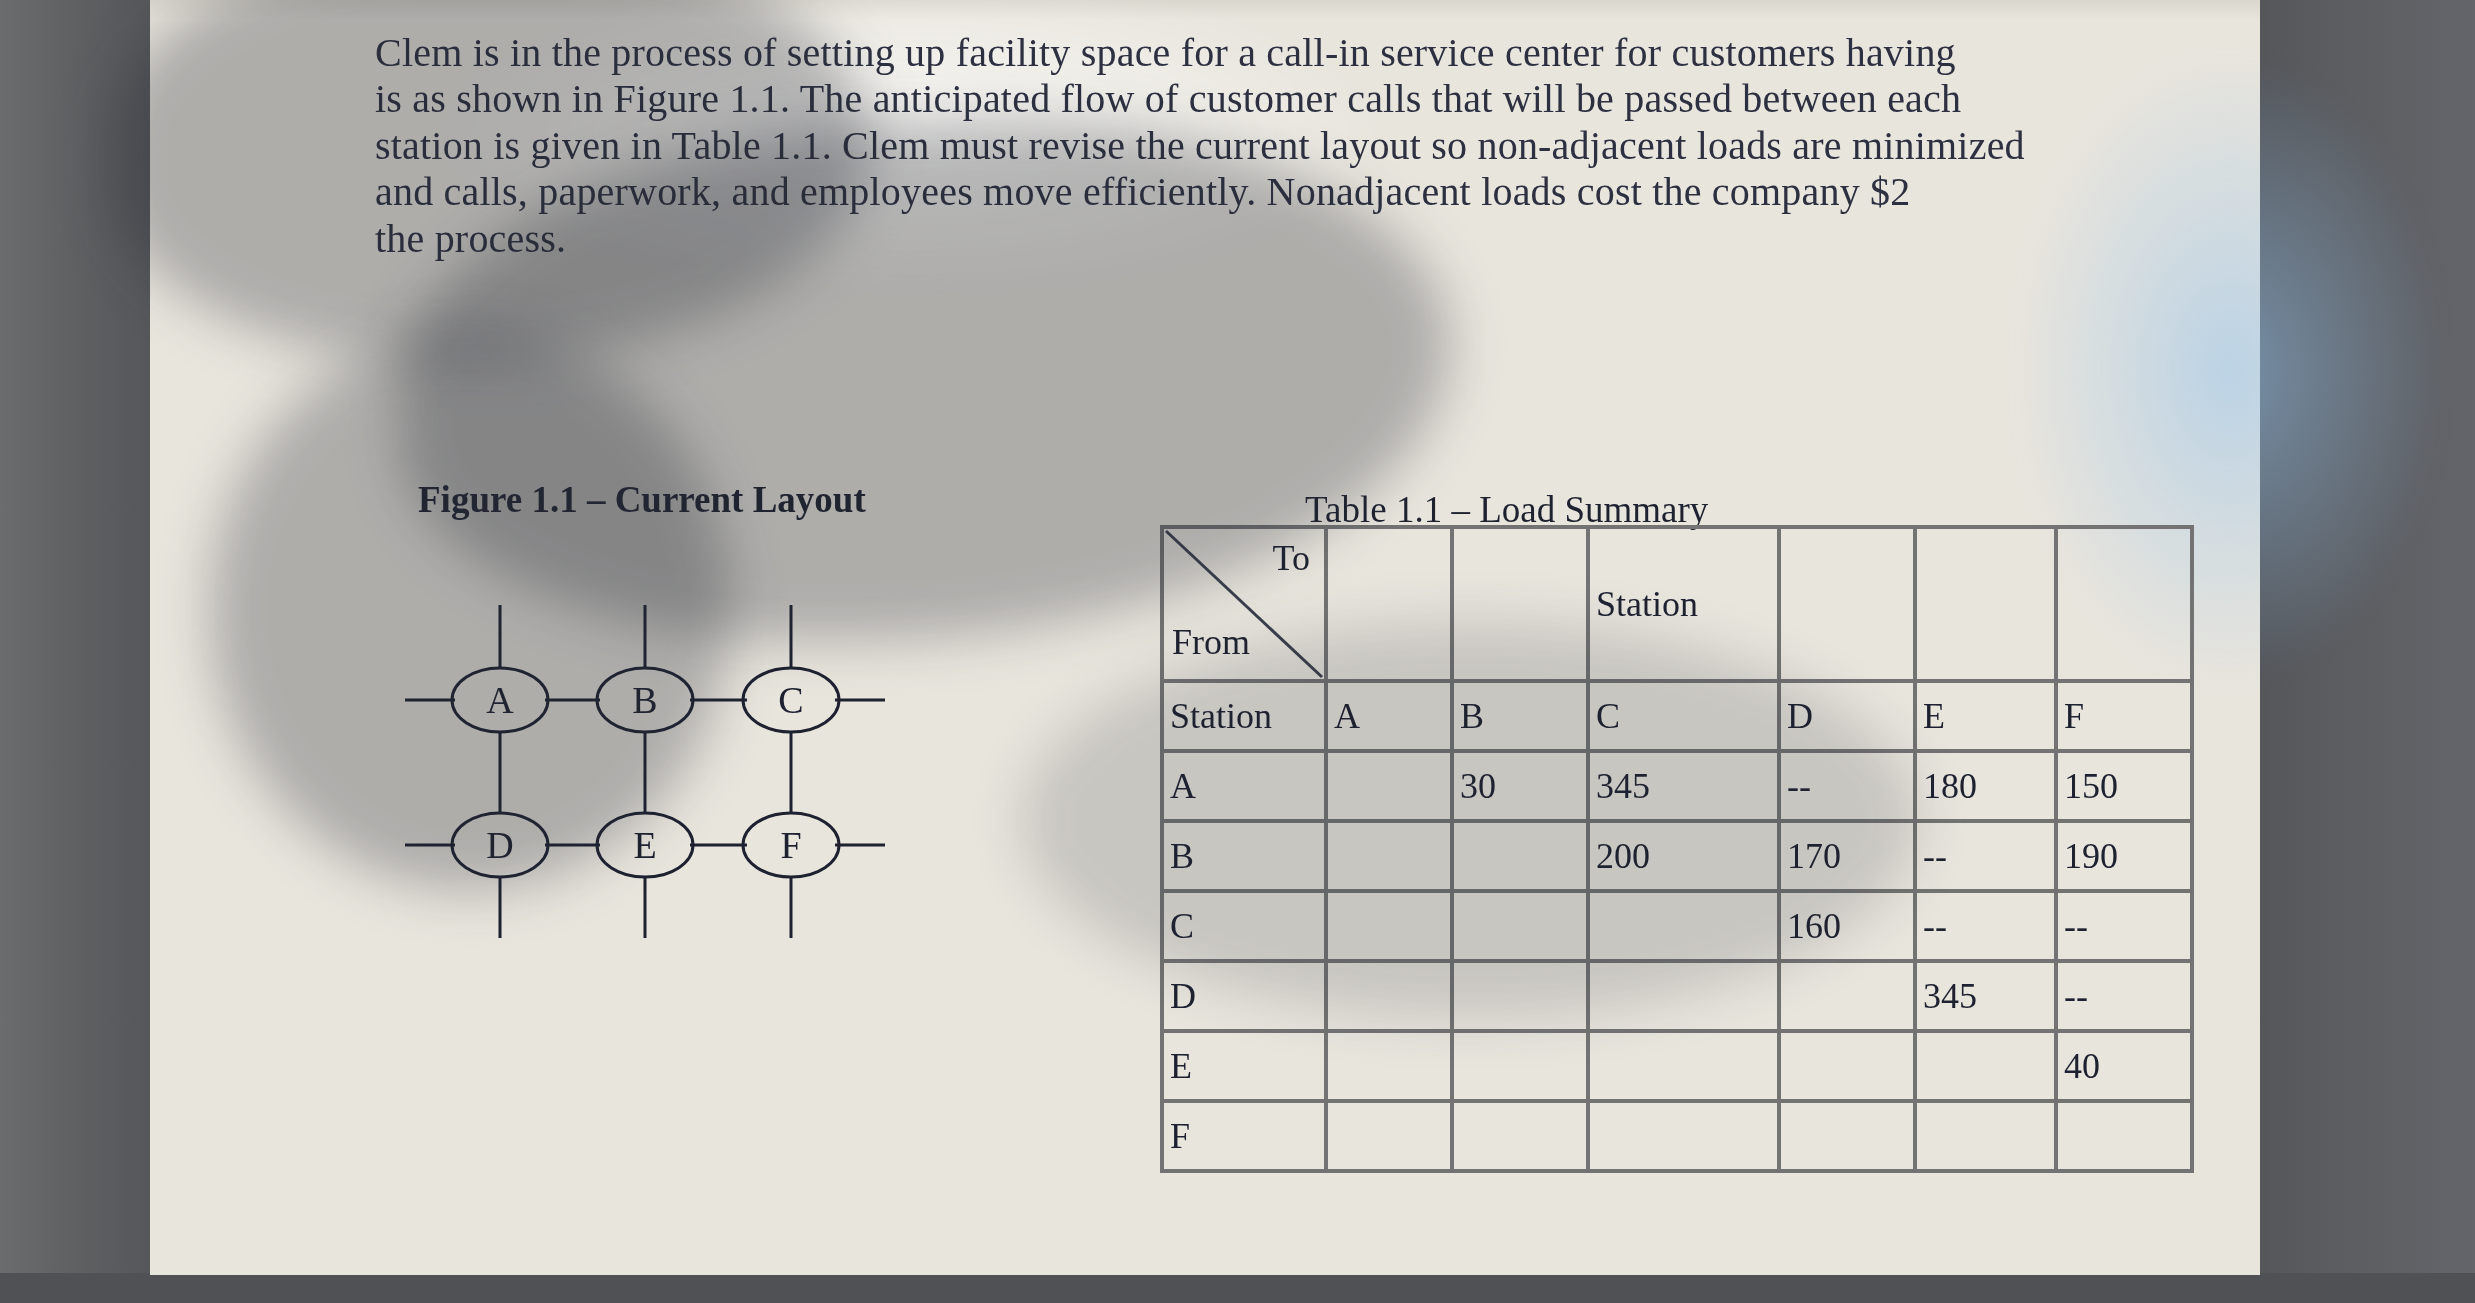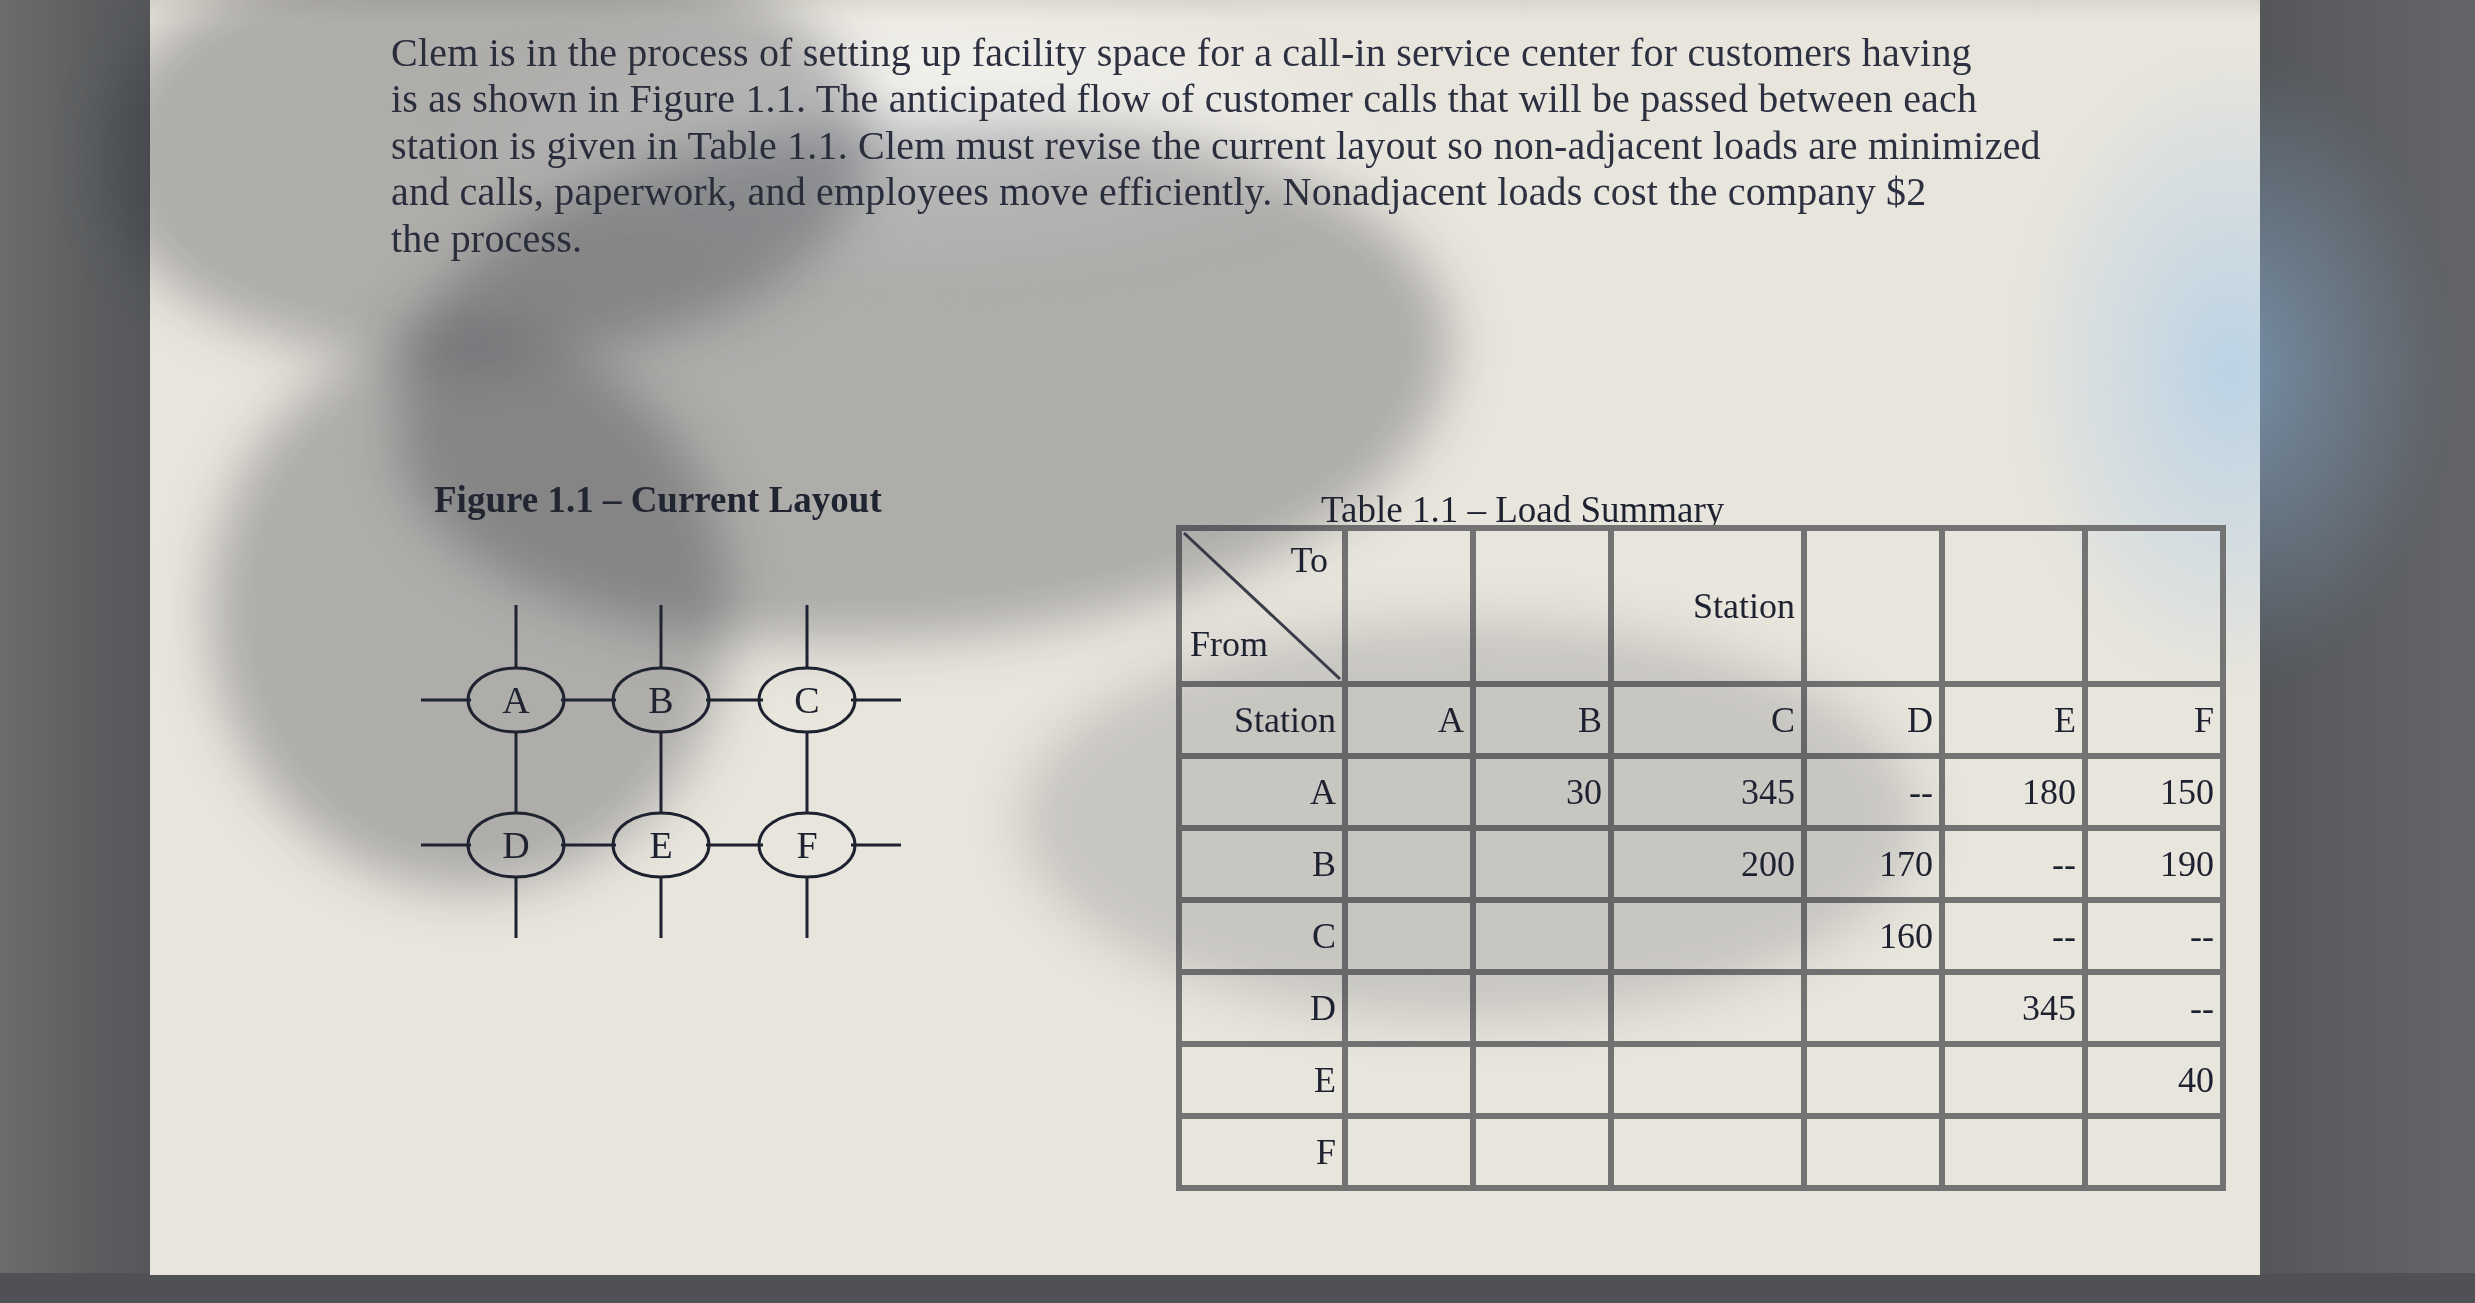--- a/index.html
+++ b/index.html
@@ -70,21 +70,21 @@
     position: absolute;
     left: 1870px; top: 60px; width: 420px; height: 620px;
     background: radial-gradient(ellipse at center, rgba(150,195,235,0.55), rgba(190,210,230,0) 72%);
     filter: blur(10px);
     pointer-events: none;
   }
 
   .content {
     position: absolute;
     left: 0; top: 0;
-    width: 2110px; height: 1275px; margin-left: 16px;
+    width: 2110px; height: 1275px;
   }
 
   
   .para {
     position: absolute;
     left: 225px; top: 30px;
     width: 1620px;
     font-size: 40px;
     line-height: 1.16;
     color: #2c3040;
@@ -116,22 +116,22 @@
   }
 
   
   .tbl {
     position: absolute;
     left: 1010px; top: 525px;
     border-collapse: collapse;
     color: #1d2130;
   }
   .tbl td {
-    border: 6px solid #737373;
-    text-align: right;
+    border: 4px solid #737373;
+    text-align: left;
     font-size: 36px;
     height: 66px;
     padding: 0 6px;
   }
   .tbl td.c-corner { width: 160px; height: 150px; padding: 0; position: relative; }
   .tbl td.c-a { width: 110px; }
   .tbl td.c-b { width: 120px; }
   .tbl td.c-c { width: 175px; }
   .tbl td.c-d { width: 120px; }
   .tbl td.c-e { width: 125px; }

